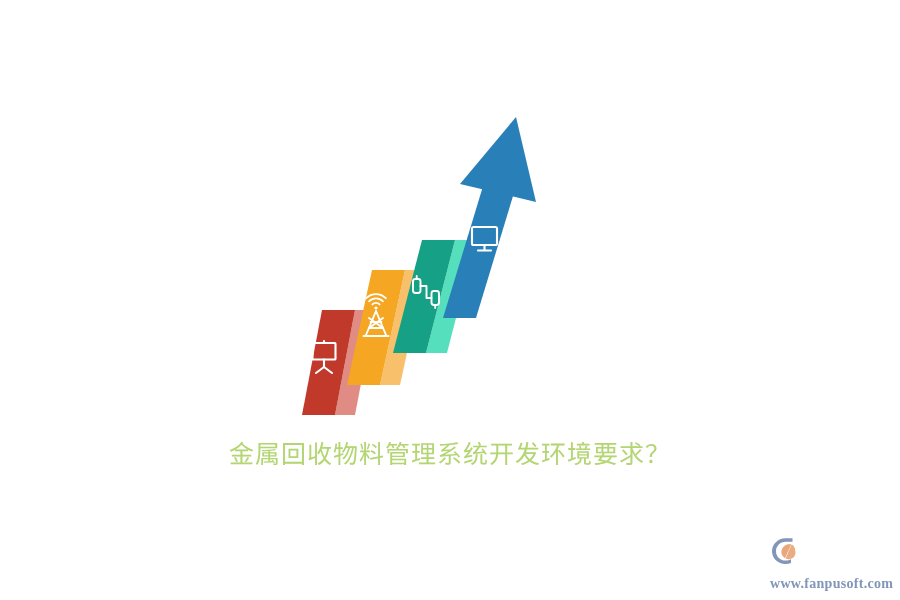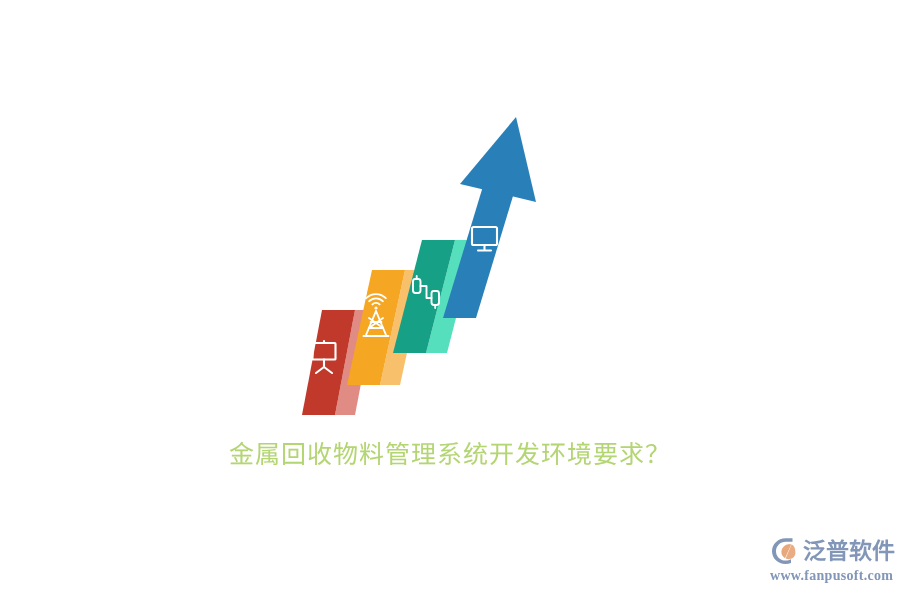--- a/index.html
+++ b/index.html
@@ -90,21 +90,21 @@
     line-height: 30px;
     white-space: nowrap;
   }
   .brand-url {
     font-family: "Liberation Serif", "DejaVu Serif", serif;
     font-size: 14px;
     font-weight: 700;
     color: #8296b8;
     letter-spacing: 0.3px;
     line-height: 17px;
-    margin-top: 1px;
+    margin-top: 9px;
     white-space: nowrap;
     text-align: left;
   }
 </style>
 </head>
 <body>
 
 <div id="stage">
 
   <div class="hero-graphic">
@@ -193,18 +193,17 @@
                    C15.4 8.0 11.4 11.5 11.4 16.0
                    C11.4 18.6 12.8 20.9 15.0 22.2
                    L21.0 9.0 Z" fill="#e8a87c"></path>
           <path d="M21.6 8.2
                    L15.6 22.5
                    C16.9 23.1 18.4 23.3 19.9 23.1
                    C23.0 22.6 25.4 20.2 25.4 16.6
                    C25.4 12.0 24.0 9.3 21.6 8.2 Z" fill="#e8a87c" opacity="0.95"></path>
         </svg>
       </span>
-      <span class="brand-name">泛普软件</span>
     </div>
     <div class="brand-url">www.fanpusoft.com</div>
   </div>
 
 </div>
 
 </body></html>

